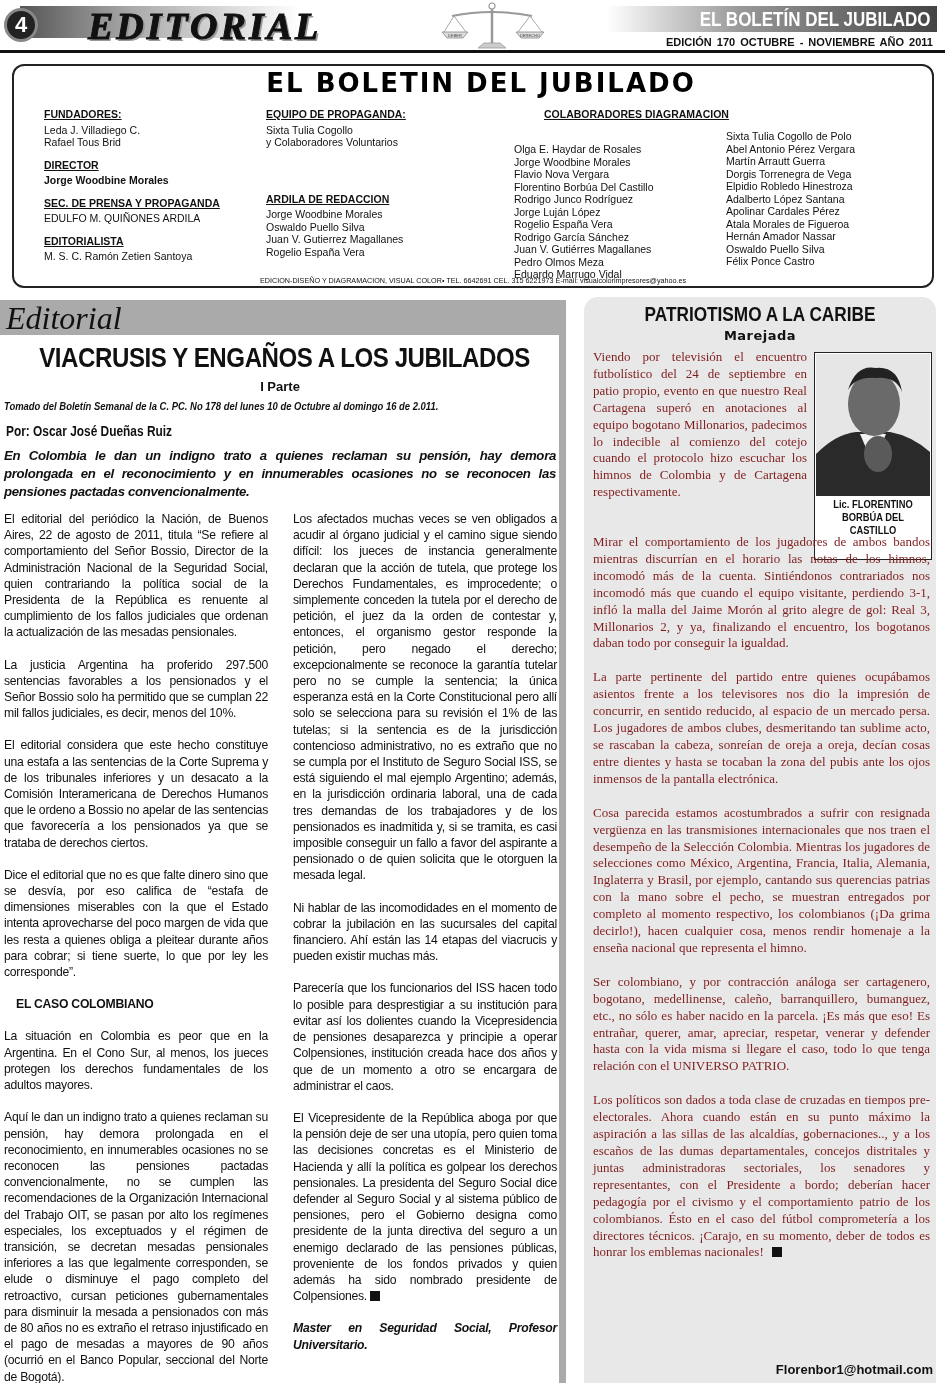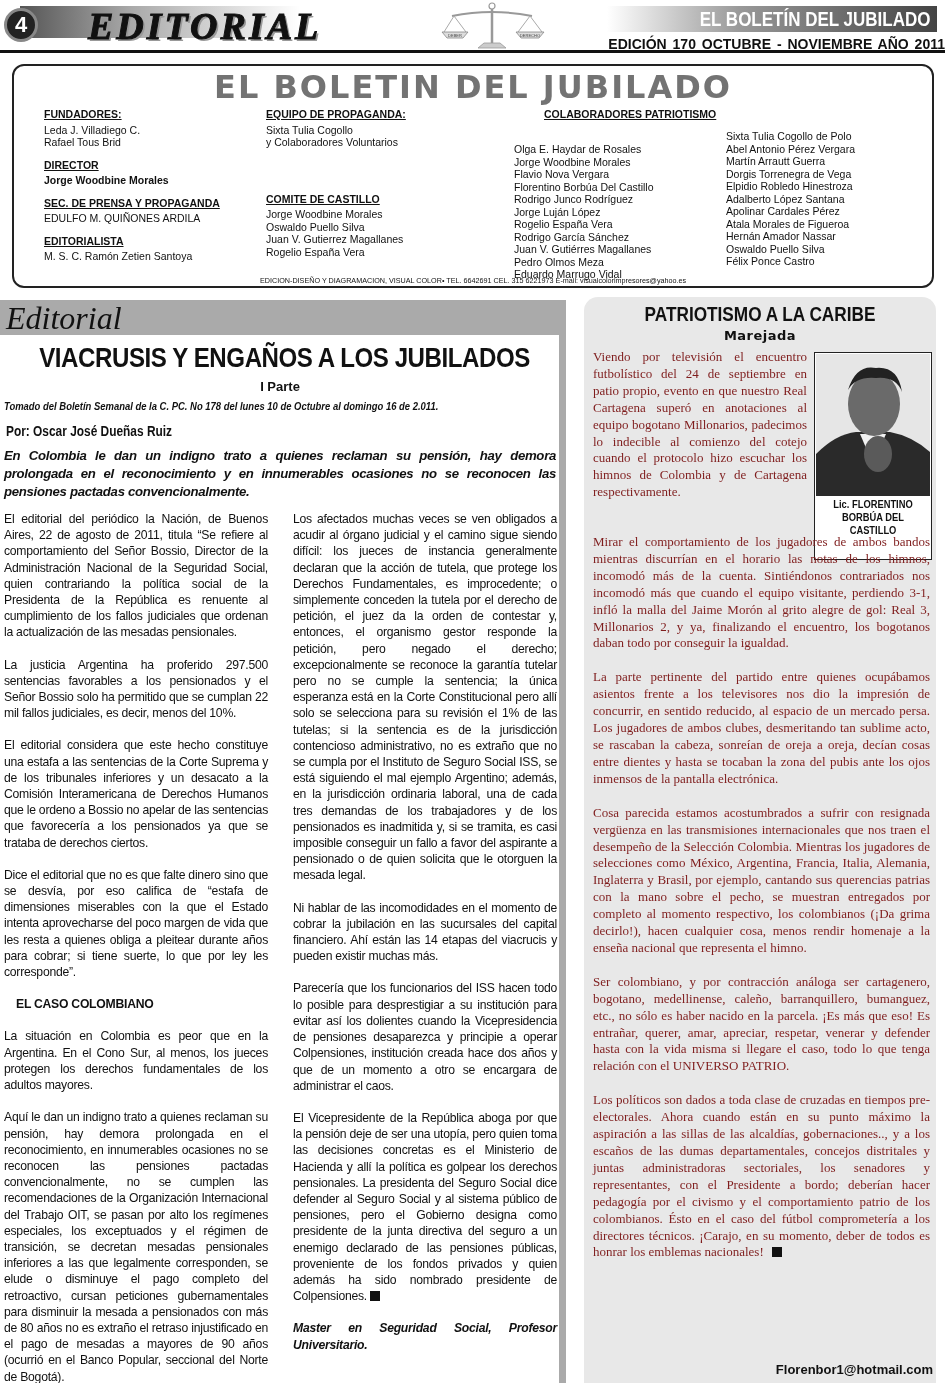--- a/index.html
+++ b/index.html
@@ -14,28 +14,28 @@
     background: linear-gradient(90deg, #fff 0%, #999 40%, #444 100%); }
   .page-num { position: absolute; left: 4px; top: 8px; width: 34px; height: 34px; border-radius: 50%;
     background: #222; border: 3px solid #888; color: #fff; font-weight: bold; font-size: 22px;
     display: flex; align-items: center; justify-content: center; font-family: "Liberation Sans", sans-serif; }
   .section-title { position: absolute; left: 88px; top: 4px; font-family: "Liberation Serif", serif;
     font-style: italic; font-weight: bold; font-size: 38px; letter-spacing: 3px; color: #111;
     -webkit-text-stroke: 1px #111; text-shadow: 2px 2px 0 #999; }
   .scale-logo { position: absolute; left: 432px; top: 2px; width: 120px; height: 48px; }
   .brand-right { position: absolute; right: 14px; top: 8px; color: #fff; font-weight: bold; font-size: 20px;
     font-family: "Liberation Sans", sans-serif; letter-spacing: 0px; transform: scaleX(0.85); transform-origin: right; }
-  .edition { position: absolute; right: 0; top: 36px; font-size: 14px; font-weight: bold; color: #111; word-spacing: 2px; }
+  .edition { position: absolute; right: 12px; top: 36px; font-size: 11px; font-weight: bold; color: #111; word-spacing: 2px; }
   .topline { position: absolute; left: 0; top: 50px; width: 945px; height: 3px; background: #111; }
 
   
   .masthead { position: absolute; left: 12px; top: 64px; width: 922px; height: 224px;
     border: 2px solid #222; border-radius: 12px; }
-  .mast-title { position: absolute; left: 0; width: 100%; top: 2px; text-align: center;
-    font-family: "DejaVu Sans", sans-serif; font-weight: bold; font-size: 32px; letter-spacing: 2px; color: #737373; }
+  .mast-title { position: absolute; left: 8px; width: 100%; top: 2px; text-align: center;
+    font-family: "DejaVu Sans", sans-serif; font-weight: bold; font-size: 26px; letter-spacing: 2px; color: #000000; }
   .mcol { position: absolute; text-align: left; font-size: 10.5px; line-height: 12.5px; color: #111; }
   .mhead { font-weight: bold; text-decoration: underline; font-size: 10.5px; margin-bottom: 3px; }
   .mgroup { margin-bottom: 10px; }
   .mcol .bold { font-weight: bold; }
   .mast-footer { position: absolute; left: 246px; top: 210px; font-size: 8px; color: #111; transform: scaleX(0.9); transform-origin: left; white-space: nowrap; }
 
   
   .ed-banner { position: absolute; left: 0; top: 300px; width: 566px; height: 35px; background: #aaa; }
   .ed-banner-label { position: absolute; left: 6px; top: 0; font-family: "Liberation Serif", serif; font-style: italic;
     font-size: 32px; color: #111; }
@@ -126,30 +126,30 @@
   </div>
 
   <div class="mcol" style="left:252px; top:42px; width:180px;">
     <div class="mgroup">
       <div class="mhead">EQUIPO DE PROPAGANDA:</div>
       <div>Sixta Tulia Cogollo</div>
       <div>y Colaboradores Voluntarios</div>
     </div>
     <div style="height:34px;"></div>
     <div class="mgroup">
-      <div class="mhead">COMITE DE CASTILLO</div>
+      <div class="mhead">ARDILA DE REDACCION</div>
       <div>Jorge Woodbine Morales</div>
       <div>Oswaldo Puello Silva</div>
       <div>Juan V. Gutierrez Magallanes</div>
       <div>Rogelio España Vera</div>
     </div>
   </div>
 
   <div class="mcol" style="left:530px; top:42px; width:320px;">
-    <div class="mhead">COLABORADORES PATRIOTISMO</div>
+    <div class="mhead">COLABORADORES DIAGRAMACION</div>
   </div>
   <div class="mcol" id="collab-col1" style="left:500px; top:64px; width:200px;margin-top:13px;">
       <div>Olga E. Haydar de Rosales</div>
       <div>Jorge Woodbine Morales</div>
       <div>Flavio Nova Vergara</div>
       <div>Florentino Borbúa Del Castillo</div>
       <div>Rodrigo Junco Rodríguez</div>
       <div>Jorge Luján López</div>
       <div>Rogelio España Vera</div>
       <div>Rodrigo García Sánchez</div>

